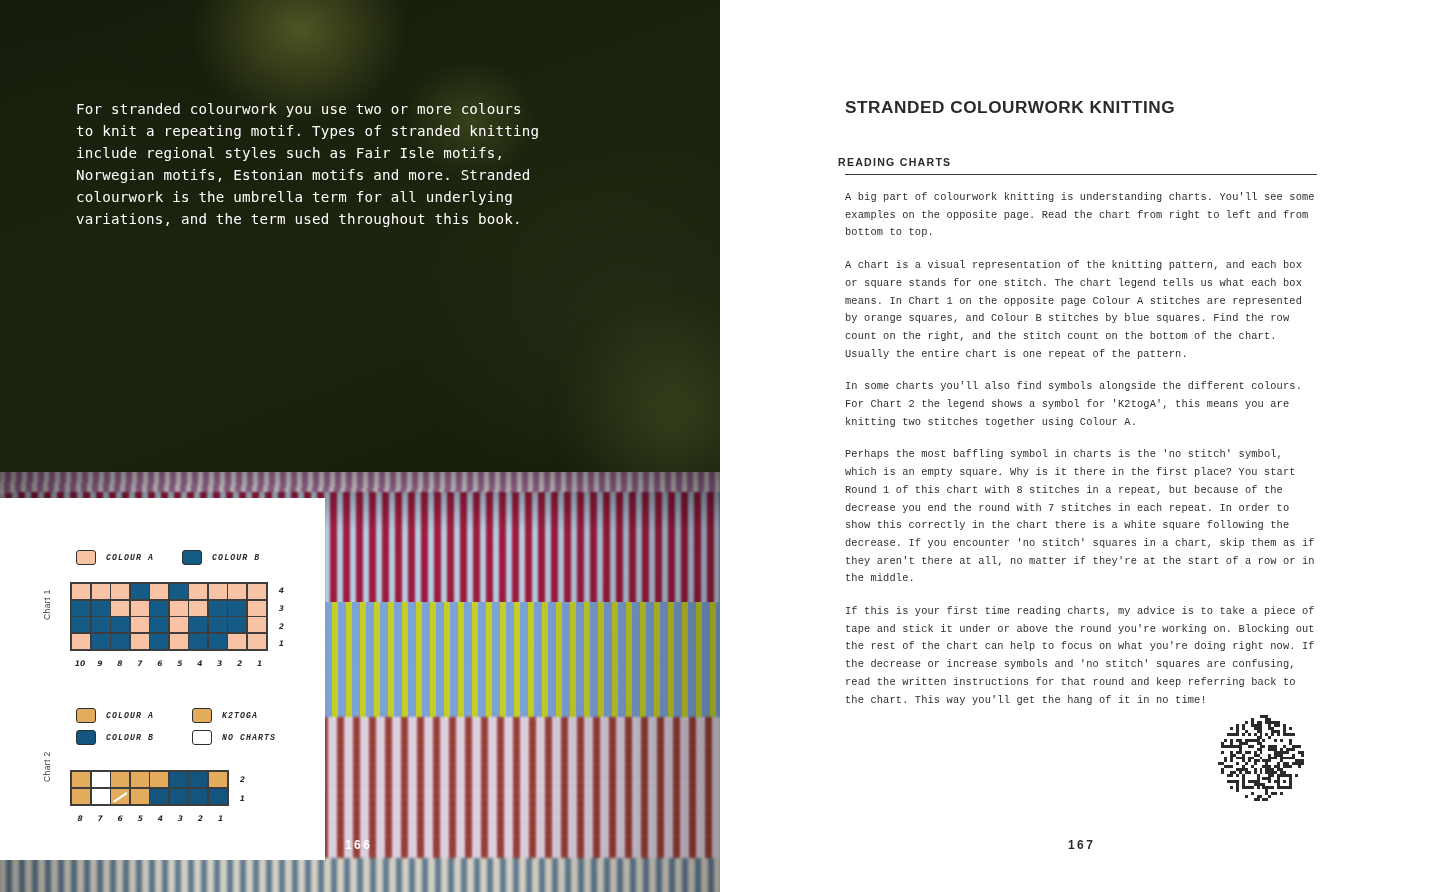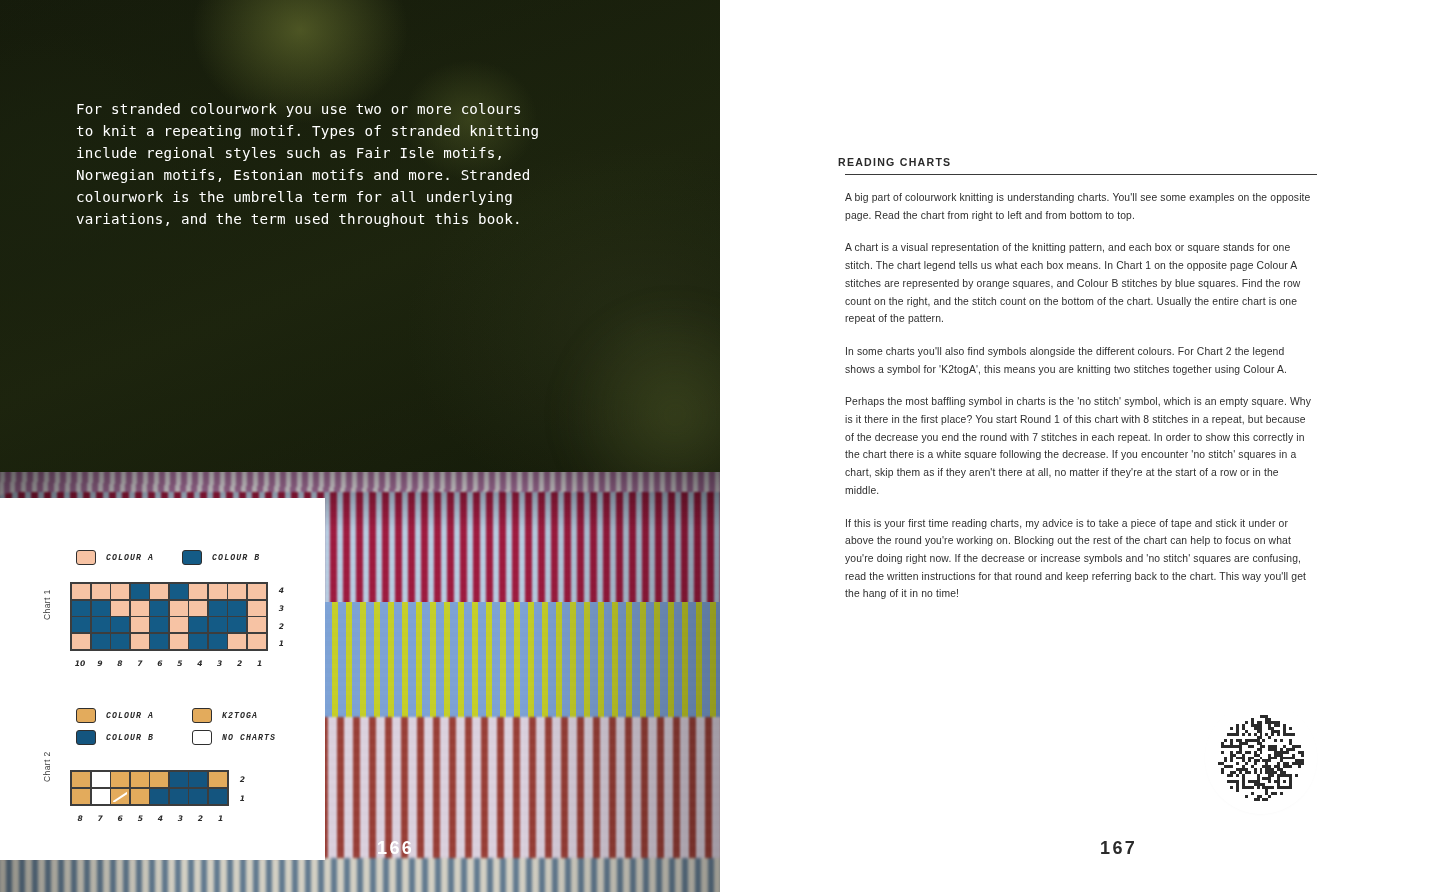--- a/index.html
+++ b/index.html
@@ -128,24 +128,23 @@
     font-size: 14.2px;
     line-height: 22px;
     color: #ffffff;
     letter-spacing: 0.2px;
     white-space: pre-line;
   }
 
   .folio {
     position:absolute;
     font-family: "Liberation Sans", sans-serif;
-    font-size: 18px;
+    font-size: 12px;
     letter-spacing: 2.4px;
     font-weight: 600;
-    padding-left: 32px;
   }
   .folio-left { left: 345px; top: 838px; color: #ffffff; z-index: 6; }
   .folio-right { left: 1068px; top: 838px; color: #2b2b2b; }
 
   
   .chart-panel {
     position:absolute;
     left: 0; top: 498px;
     width: 325px; height: 362px;
     background: #ffffff;
@@ -252,21 +251,21 @@
   .rp-rule {
     position:absolute;
     left: 125px; top: 174px;
     width: 472px; height: 1.4px;
     background: #3a3a3a;
   }
   .rp-body {
     position:absolute;
     left: 125px; top: 189px;
     width: 470px;
-    font-family: Liberation Sans, sans-serif;
+    font-family: Liberation Mono, monospace;
     font-size: 10.35px;
     line-height: 17.7px;
     color: #2e2e2e;
     letter-spacing: 0.14px;
   }
   .rp-body p { margin-bottom: 15px; }
 
   
   .qr-badge {
     position:absolute;
@@ -454,20 +453,21 @@
           <span style="width: 20.0875px;">4</span>
           <span style="width: 20.0875px;">3</span>
           <span style="width: 20.0875px;">2</span>
           <span style="width: 20.0875px;">1</span>
         </div>
     </div>
   </div>
 </div>
 
 <div class="right-page">
+  <h1 class="rp-title">STRANDED COLOURWORK KNITTING</h1>
   <h2 class="rp-subtitle">READING CHARTS</h2>
   <div class="rp-rule"></div>
   <div class="rp-body" id="rp-body">
       <p>A big part of colourwork knitting is understanding charts. You'll see some examples on the opposite page. Read the chart from right to left and from bottom to top.</p>
       <p>A chart is a visual representation of the knitting pattern, and each box or square stands for one stitch. The chart legend tells us what each box means. In Chart 1 on the opposite page Colour A stitches are represented by orange squares, and Colour B stitches by blue squares. Find the row count on the right, and the stitch count on the bottom of the chart. Usually the entire chart is one repeat of the pattern.</p>
       <p>In some charts you'll also find symbols alongside the different colours. For Chart 2 the legend shows a symbol for 'K2togA', this means you are knitting two stitches together using Colour A.</p>
       <p>Perhaps the most baffling symbol in charts is the 'no stitch' symbol, which is an empty square. Why is it there in the first place? You start Round 1 of this chart with 8 stitches in a repeat, but because of the decrease you end the round with 7 stitches in each repeat. In order to show this correctly in the chart there is a white square following the decrease. If you encounter 'no stitch' squares in a chart, skip them as if they aren't there at all, no matter if they're at the start of a row or in the middle.</p>
       <p>If this is your first time reading charts, my advice is to take a piece of tape and stick it under or above the round you're working on. Blocking out the rest of the chart can help to focus on what you're doing right now. If the decrease or increase symbols and 'no stitch' squares are confusing, read the written instructions for that round and keep referring back to the chart. This way you'll get the hang of it in no time!</p>
     </div>
 </div>

